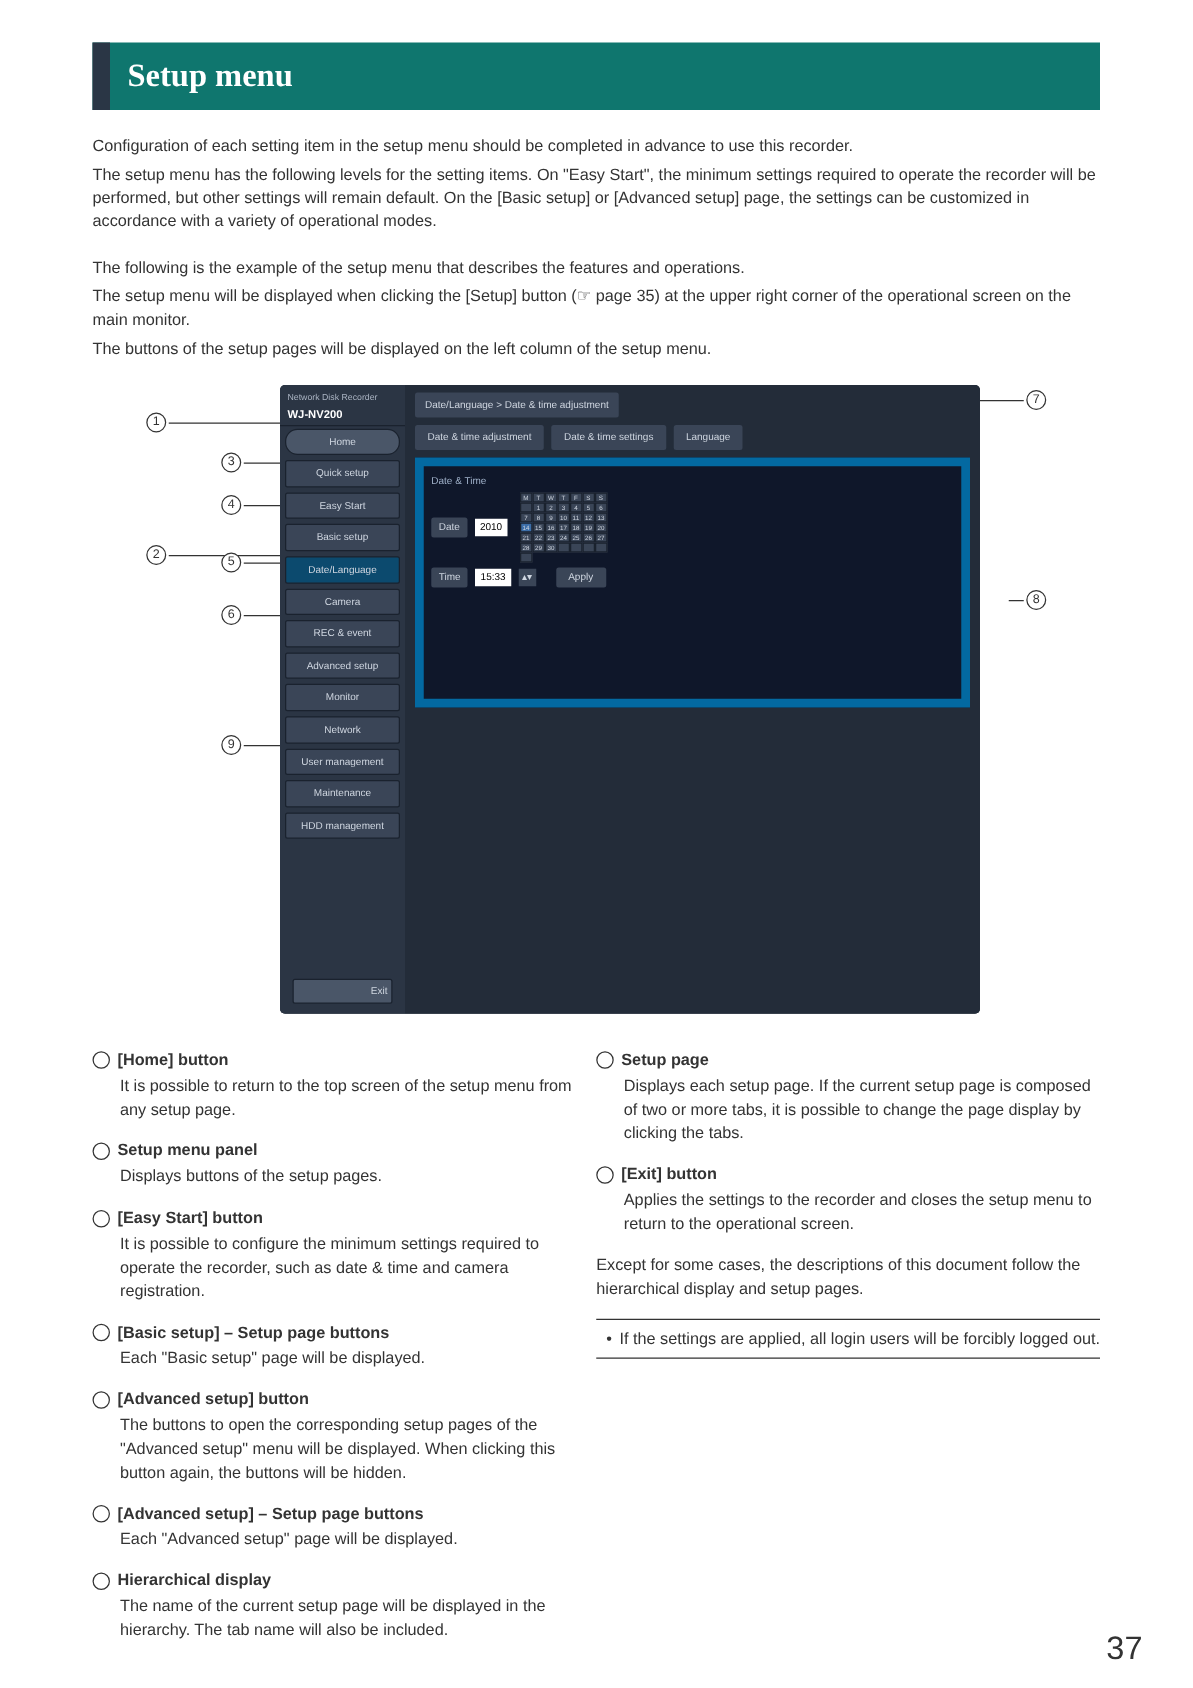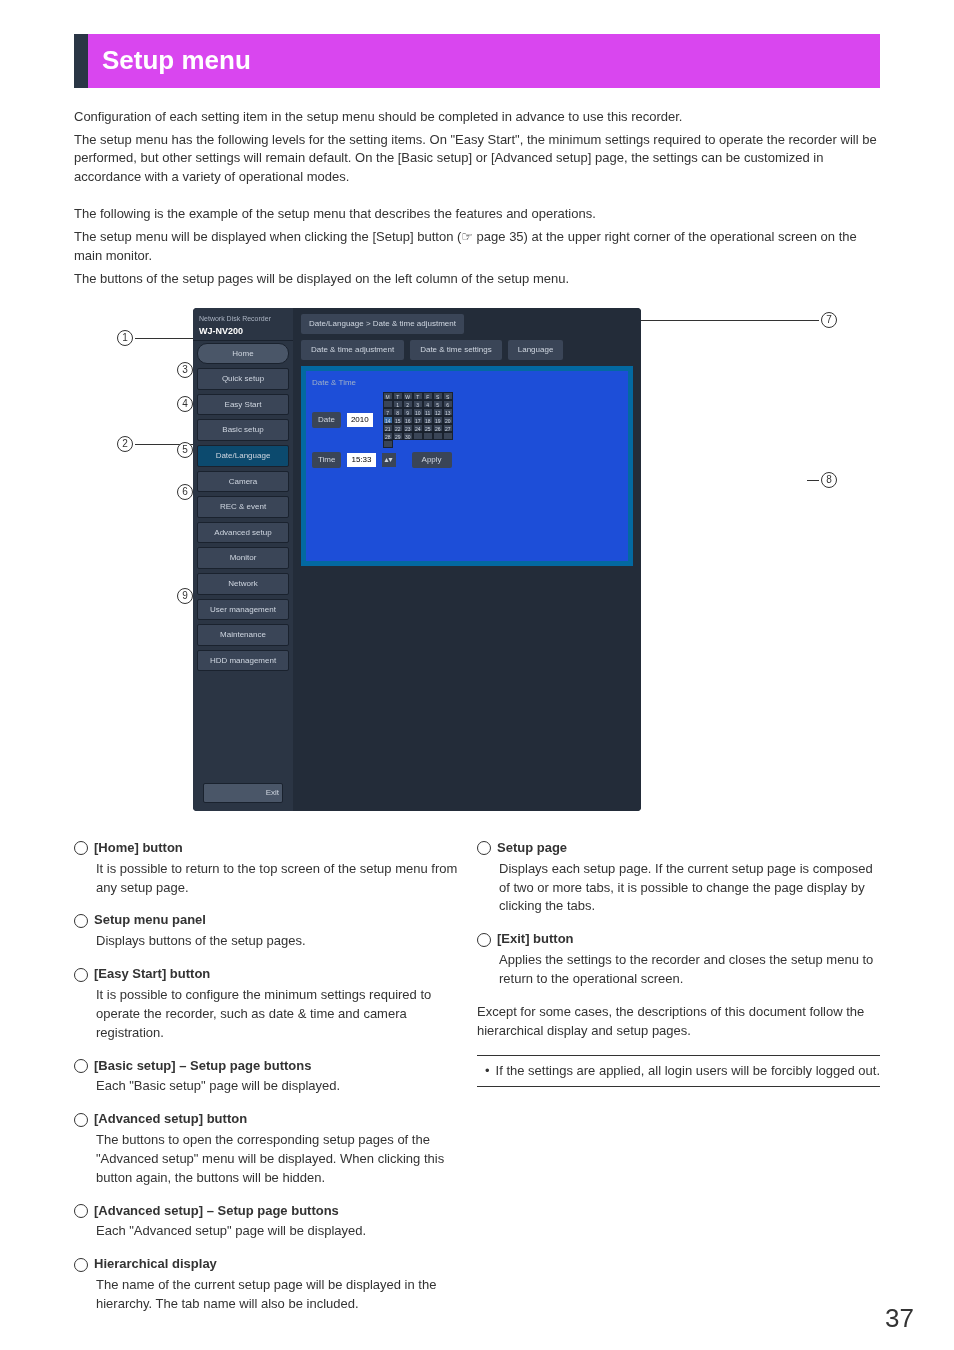--- a/index.html
+++ b/index.html
@@ -8,42 +8,43 @@
     font-size: 13px;
     color: #333;
     background: #fff;
     width: 954px;
     margin: 0 auto;
     padding: 34px 74px 30px 74px;
     position: relative;
     line-height: 1.45;
   }
   .title-bar {
-    background: #d946ef;
+    background: #0f766e;
     color: #fff;
     font-size: 26px;
     font-weight: bold;
     padding: 8px 14px;
     border-left: 14px solid #2a3645;
     margin-bottom: 20px;
+    font-family: Liberation Serif, serif;
   }
   .intro p { margin-bottom: 4px; }
   .intro { margin-bottom: 18px; }
   .intro2 { margin-bottom: 20px; }
 
   
   .shot-wrap {
     position: relative;
     width: 720px;
     margin: 0 auto 28px auto;
   }
   .shot {
     position: relative;
-    width: 448px;
-    margin-left: 76px;
+    width: 560px;
+    margin-left: 107px;
     background: #1e2733;
     border-radius: 4px;
     overflow: hidden;
     display: flex;
     font-size: 8px;
     color: #cfd6e0;
   }
   .sidebar {
     width: 100px;
     background: #2b3544;
@@ -92,22 +93,22 @@
     display: inline-block;
   }
   .tabs { display: flex; gap: 6px; margin-bottom: 6px; }
   .tab {
     background: #3a4557;
     padding: 4px 10px;
     border-radius: 2px;
     font-size: 8px;
   }
   .panel {
-    background: #1d4ed8;
-    border: 5px solid #0369a1;
+    background: #0f172a;
+    border: 7px solid #0369a1;
     min-height: 200px;
     padding: 6px;
   }
   .panel-title { color: #9fb0c8; font-size: 8px; margin-bottom: 4px; }
   .field-row { display: flex; align-items: center; gap: 6px; margin-top: 4px; }
   .field-label { background: #3a4557; padding: 2px 6px; border-radius: 2px; }
   .field-input { background: #fff; color: #000; padding: 1px 4px; font-size: 8px; }
   .cal {
     display: inline-flex;
     gap: 0;

